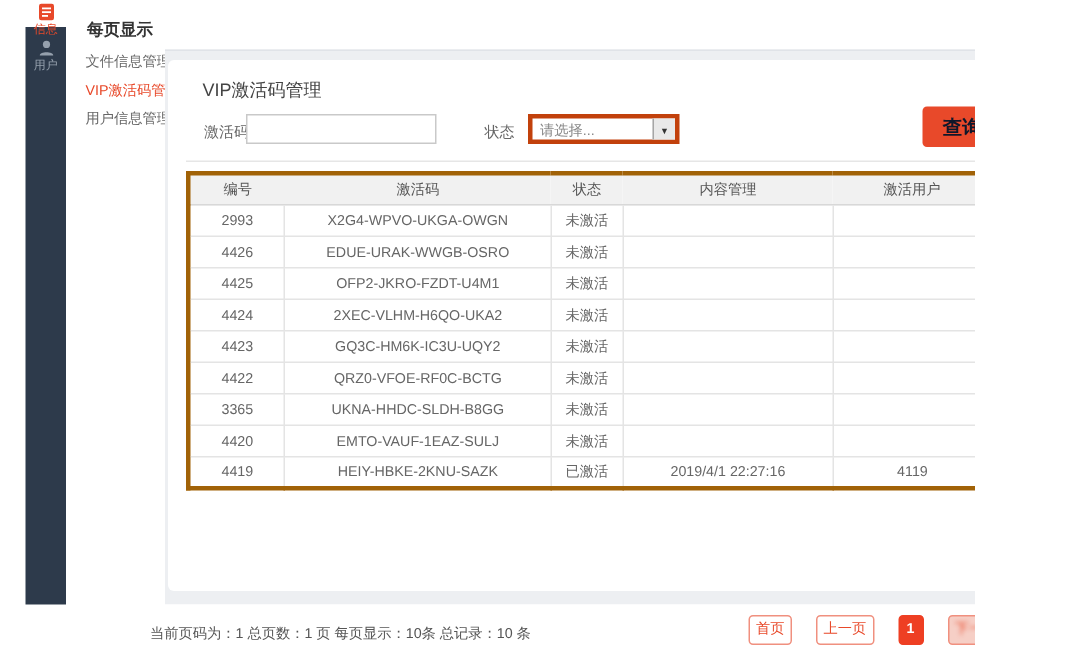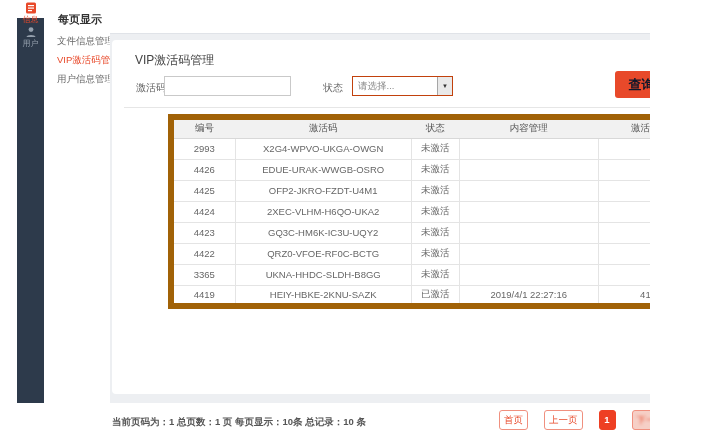--- a/index.html
+++ b/index.html
@@ -28,38 +28,38 @@
   .content { position: absolute; left: 110px; top: 33px; width: 609px; height: 370px; background: #edeff2; border-top: 1px solid #e0e3e8; }
 
   
   .card { position: absolute; left: 2px; top: 6px; width: 570px; height: 354px; background: #fff; border-radius: 4px; }
   .card-title { position: absolute; left: 23px; top: 12px; font-size: 12px; color: #444; }
 
   .form-label { position: absolute; font-size: 10px; color: #666; top: 41px; }
   .lbl-code { left: 24px; }
   .code-input { position: absolute; left: 52px; top: 36px; width: 127px; height: 20px; border: 1px solid #c9c9c9; font-size: 10px; padding: 0 4px; color: #333; }
   .lbl-status { left: 211px; }
-  .status-select { position: absolute; left: 240px; top: 36px; width: 101px; height: 20px; border: 1px solid #c2410c; background: #fff; display: flex; cursor: pointer; }
+  .status-select { position: absolute; left: 240px; top: 36px; width: 101px; height: 20px; border: 3px solid #c2410c; background: #fff; display: flex; cursor: pointer; }
   .status-select .sel-text { flex: 1; font-size: 9.5px; color: #888; line-height: 18px; padding-left: 5px; overflow: hidden; }
   .status-select .sel-arrow { width: 15px; background: #e9e9e9; border-left: 1px solid #a6a6a6; font-size: 6px; line-height: 18px; text-align: center; color: #333; }
   .search-btn { position: absolute; left: 503px; top: 31px; width: 53px; height: 27px; background: #e8492a; color: #0f172a;
                 font-size: 13px; font-weight: bold; border: none; border-radius: 3px; cursor: pointer; }
   .form-divider { position: absolute; left: 12px; top: 67px; width: 546px; border-top: 1px solid #e6e6e6; }
 
   
   .table-wrap { position: absolute; left: 12px; top: 74px; width: 540px; }
-  table { width: 100%; border-collapse: collapse; border: 6px solid #a16207; font-size: 9.5px; table-layout: fixed; margin-left: 44px; }
+  table { width: 100%; border-collapse: collapse; border: 3px solid #a16207; font-size: 9.5px; table-layout: fixed; }
   thead th { background: #f1f1f1; color: #555; font-weight: normal; height: 21px; border-bottom: 1px solid #d8d8d8; }
   tbody td { height: 21px; text-align: center; color: #666; border-bottom: 1px solid #e4e4e4; border-right: 1px solid #e4e4e4; overflow: hidden; white-space: nowrap; }
   tbody td:last-child { border-right: none; }
   tbody tr:last-child td { border-bottom: none; }
 
   
   .footer { position: absolute; left: 0; top: 403px; width: 719px; height: 34px; background: #fff; }
-  .summary { position: absolute; left: 112px; top: 13px; font-size: 9.5px; color: #555; font-weight: bold; }
+  .summary { position: absolute; left: 100px; top: 13px; font-size: 9.5px; color: #555; }
   .pager { position: absolute; right: 4px; top: 7px; display: flex; gap: 4px; }
   .page-btn { min-width: 17px; height: 20px; padding: 0 4px; border: 1px solid #f0907f; background: #fff; color: #e8492a;
               font-size: 9.5px; line-height: 18px; text-align: center; border-radius: 3px; cursor: pointer; margin-left: 12px; }
   .page-btn.active { background: #ee3f23; border-color: #ee3f23; color: #fff; font-weight: bold; }
   .page-btn.smudged { background: #f6cfc6; }
   .page-btn.smudged .btn-text { filter: blur(1.5px); }
 </style>
 </head>
 <body>
 
@@ -174,20 +174,27 @@
                 <td></td>
               </tr>
               <tr>
                 <td>3365</td>
                 <td>UKNA-HHDC-SLDH-B8GG</td>
                 <td>未激活</td>
                 <td></td>
                 <td></td>
               </tr>
               <tr>
+                <td>4420</td>
+                <td>EMTO-VAUF-1EAZ-SULJ</td>
+                <td>未激活</td>
+                <td></td>
+                <td></td>
+              </tr>
+              <tr>
                 <td>4419</td>
                 <td>HEIY-HBKE-2KNU-SAZK</td>
                 <td>已激活</td>
                 <td>2019/4/1 22:27:16</td>
                 <td>4119</td>
               </tr>
             </tbody>
         </table>
       </div>
     </div>

